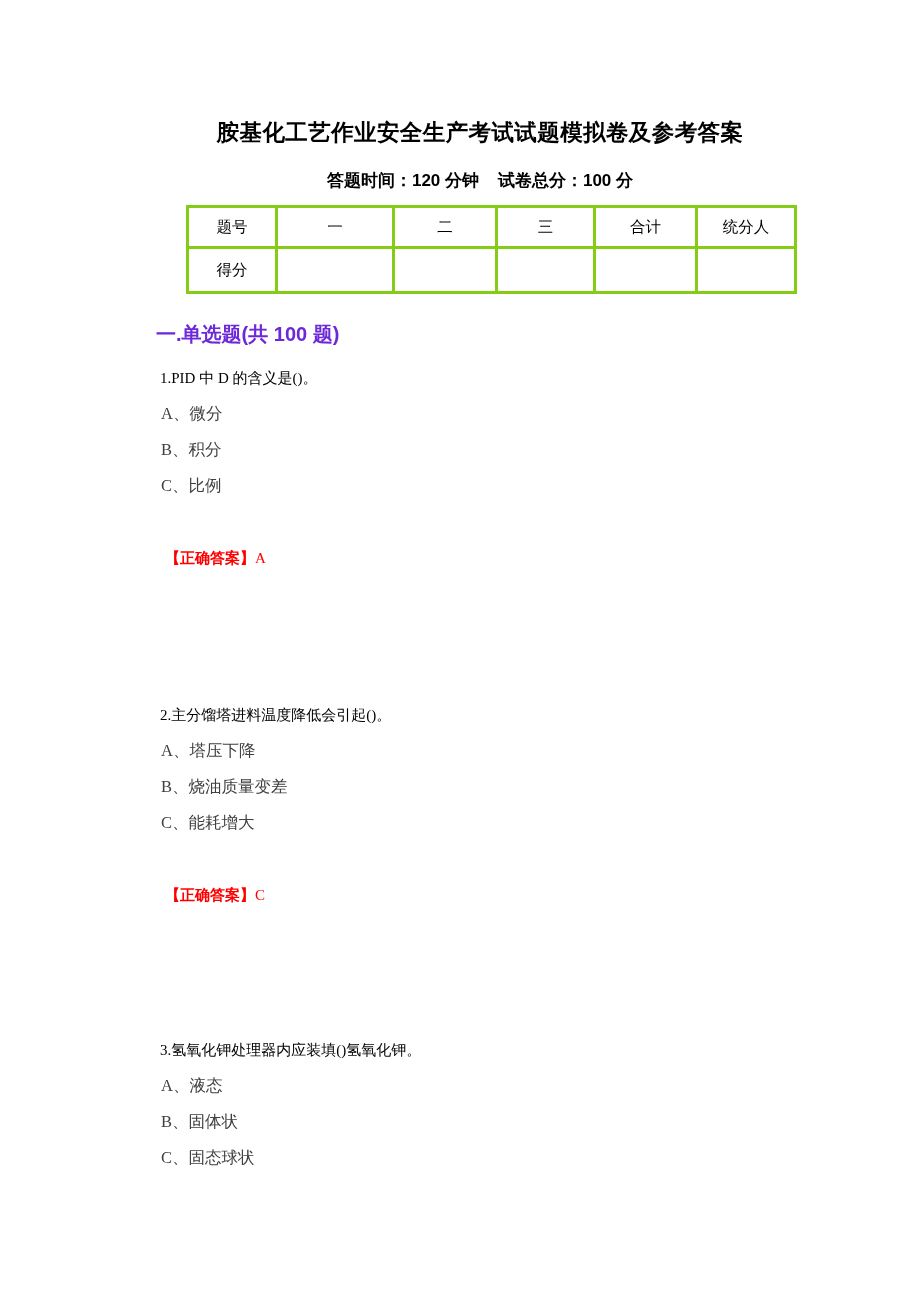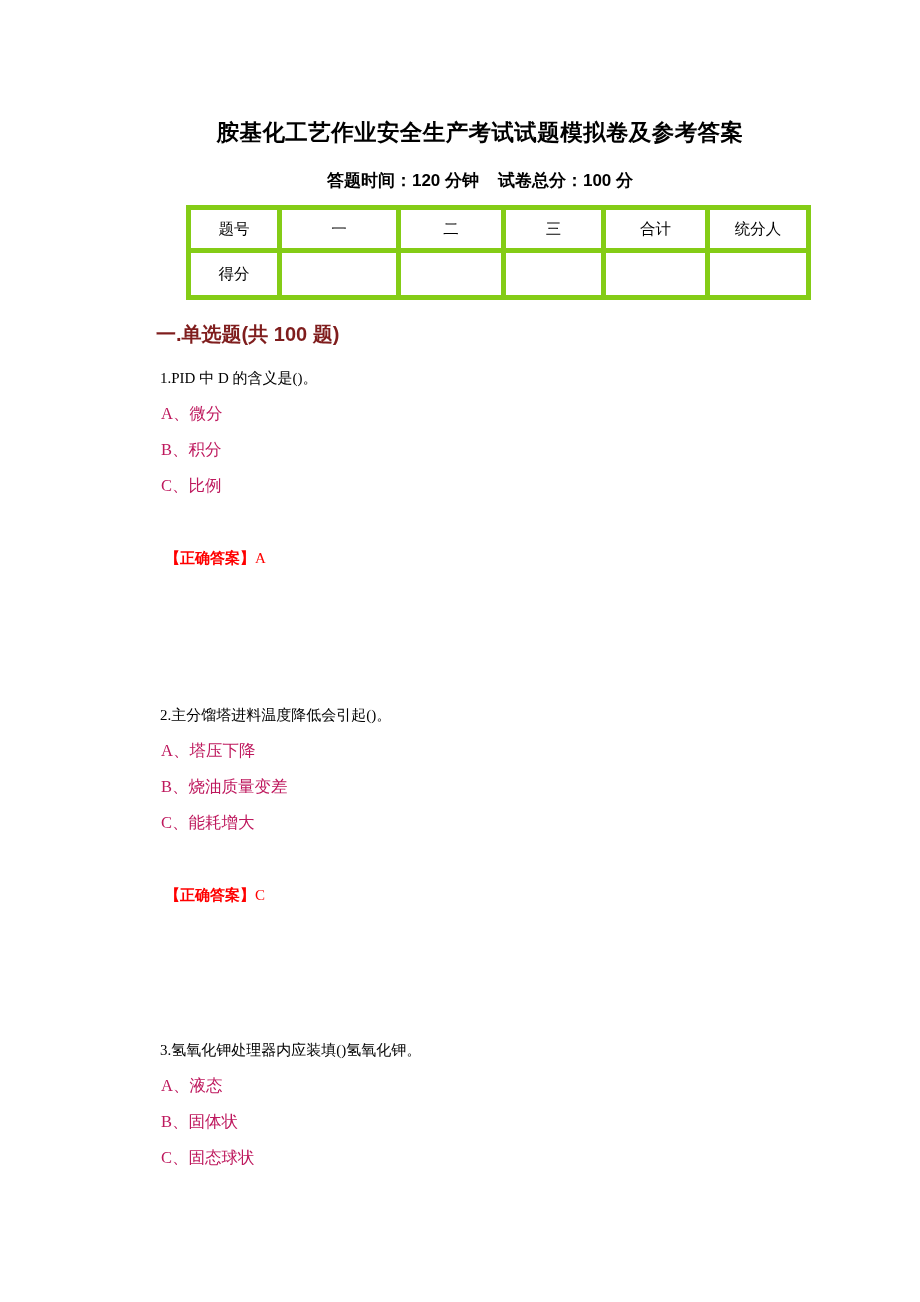--- a/index.html
+++ b/index.html
@@ -59,21 +59,21 @@
   
   .score-table {
     position: absolute;
     top: 205px;
     left: 166px;
     width: 590px;
     border-collapse: collapse;
     table-layout: fixed;
   }
   .score-table td {
-    border: 5px solid #84cc16;
+    border: 3px solid #84cc16;
     height: 38px;
     text-align: center;
     vertical-align: middle;
     font-family: "Liberation Sans", "DejaVu Sans", sans-serif;
     font-size: 15.5px;
     font-weight: normal;
     color: #000;
     padding: 0;
   }
   .score-table td.label-cell { width: 86px; }
@@ -86,21 +86,21 @@
 
   
   .section-heading {
     position: absolute;
     left: 136px;
     top: 320px;
     font-family: "Liberation Sans", "DejaVu Sans", sans-serif;
     font-weight: bold;
     font-size: 20px;
     line-height: 28px;
-    color: #7f1d1d;
+    color: #6d28d9;
     white-space: nowrap;
   }
 
   
   .question-block {
     position: absolute;
     left: 0;
     width: 920px;
   }
   .q-stem {
@@ -110,21 +110,21 @@
     line-height: 24px;
     white-space: nowrap;
     color: #000;
   }
   .q-option {
     position: absolute;
     left: 141px;
     font-size: 16.5px;
     line-height: 24px;
     white-space: nowrap;
-    color: #be185d;
+    color: #404040;
     text-align: center;
   }
   .q-answer {
     position: absolute;
     left: 145px;
     font-size: 15px;
     line-height: 24px;
     white-space: nowrap;
     color: #ff0000;
     font-weight: normal;

